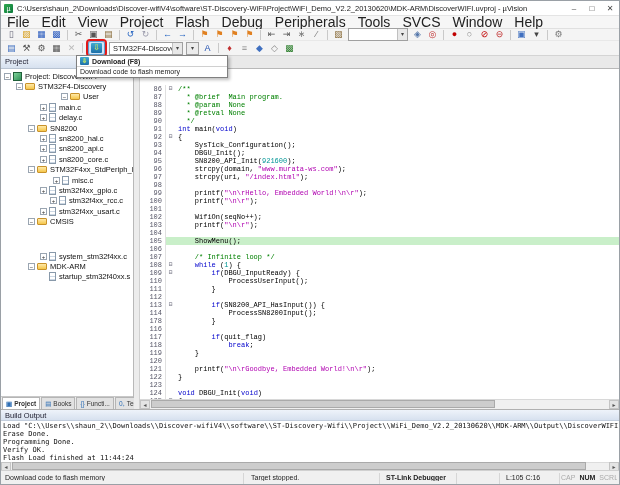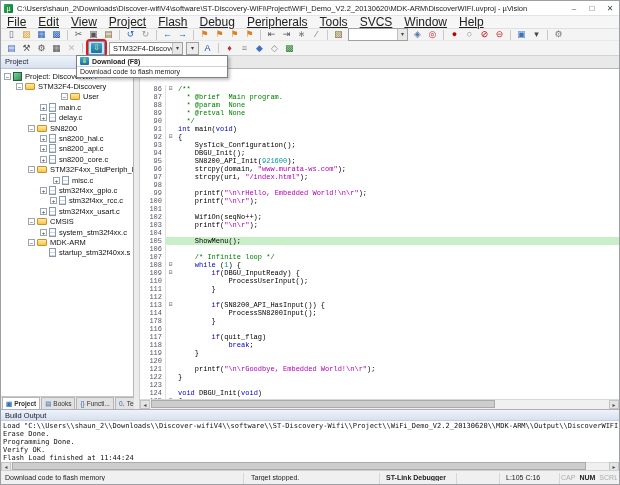--- a/index.html
+++ b/index.html
@@ -5,21 +5,21 @@
   html,body{margin:0;padding:0;background:#c8c8c8;font-family:"Liberation Sans",sans-serif;}
   .window{position:relative;width:620px;height:485px;background:#f0f0f0;border:1px solid #9aa0a6;box-sizing:border-box;overflow:hidden;}
   
   .titlebar{position:absolute;left:0;top:0;width:100%;height:15px;background:#ffffff;display:flex;align-items:center;border-bottom:1px solid #e4e4e4;box-sizing:border-box;}
   .appicon{width:9px;height:9px;margin:0 4px 0 3px;background:linear-gradient(135deg,#2fa84f,#0c7a3c);color:#fff;font-size:7px;line-height:9px;text-align:center;border-radius:1px;}
   .titletext{font-size:7.5px;color:#222;white-space:nowrap;overflow:hidden;flex:1;}
   .wctl{display:flex;height:100%;}
   .wbtn{width:18px;height:100%;font-size:8px;line-height:15px;text-align:center;color:#444;}
   
   .menubar{position:absolute;left:0;top:15px;width:100%;height:13px;background:#f6f6f6;display:flex;align-items:center;border-bottom:1px solid #e0e0e0;box-sizing:border-box;}
-  .mi{font-size:12px;color:#222;padding:0 6px;line-height:13px;text-decoration:underline;}
+  .mi{font-size:14px;color:#222;padding:0 6px;line-height:13px;}
   
   .tb{position:absolute;left:0;width:100%;background:#f4f4f4;display:flex;align-items:center;box-sizing:border-box;padding-left:3px;}
   .tb1{top:28px;height:12px;border-bottom:1px solid #e8e8e8;}
   .tb2{top:40px;height:15px;border-bottom:1px solid #d4d4d4;}
   .tbi{width:13px;height:11px;font-size:9px;line-height:11px;text-align:center;margin:0 1px;flex:0 0 auto;}
   .sep{width:1px;height:10px;background:#c9c9c9;margin:0 3px;flex:0 0 auto;}
   .spacer{flex:1;}
   .combo{height:11px;background:#fff;border:1px solid #a0a0a0;display:flex;align-items:center;font-size:7.5px;color:#222;margin:0 2px;flex:0 0 auto;}
   .combo .cl-label{flex:1;padding:0 3px;white-space:nowrap;overflow:hidden;}
   .combo .cl-arrow{width:9px;text-align:center;font-size:6px;color:#444;background:#e8e8e8;border-left:1px solid #c0c0c0;height:100%;line-height:11px;}
@@ -247,21 +247,21 @@
           <div class="trow" style="padding-left: 39px;">
             <span class="exp">+</span>
             <span class="ticon file"></span>
             <span class="tlabel">stm32f4xx_usart.c</span>
           </div>
           <div class="trow" style="padding-left: 27px;">
             <span class="exp">−</span>
             <span class="ticon folder"></span>
             <span class="tlabel">CMSIS</span>
           </div>
-          <div class="trow" style="padding-left: 39px;">
+          <div class="trow" style="padding-left: 39px; margin-top: 24px;">
             <span class="exp">+</span>
             <span class="ticon file"></span>
             <span class="tlabel">system_stm32f4xx.c</span>
           </div>
           <div class="trow" style="padding-left: 27px;">
             <span class="exp">−</span>
             <span class="ticon folder"></span>
             <span class="tlabel">MDK-ARM</span>
           </div>
           <div class="trow" style="padding-left: 39px;">

